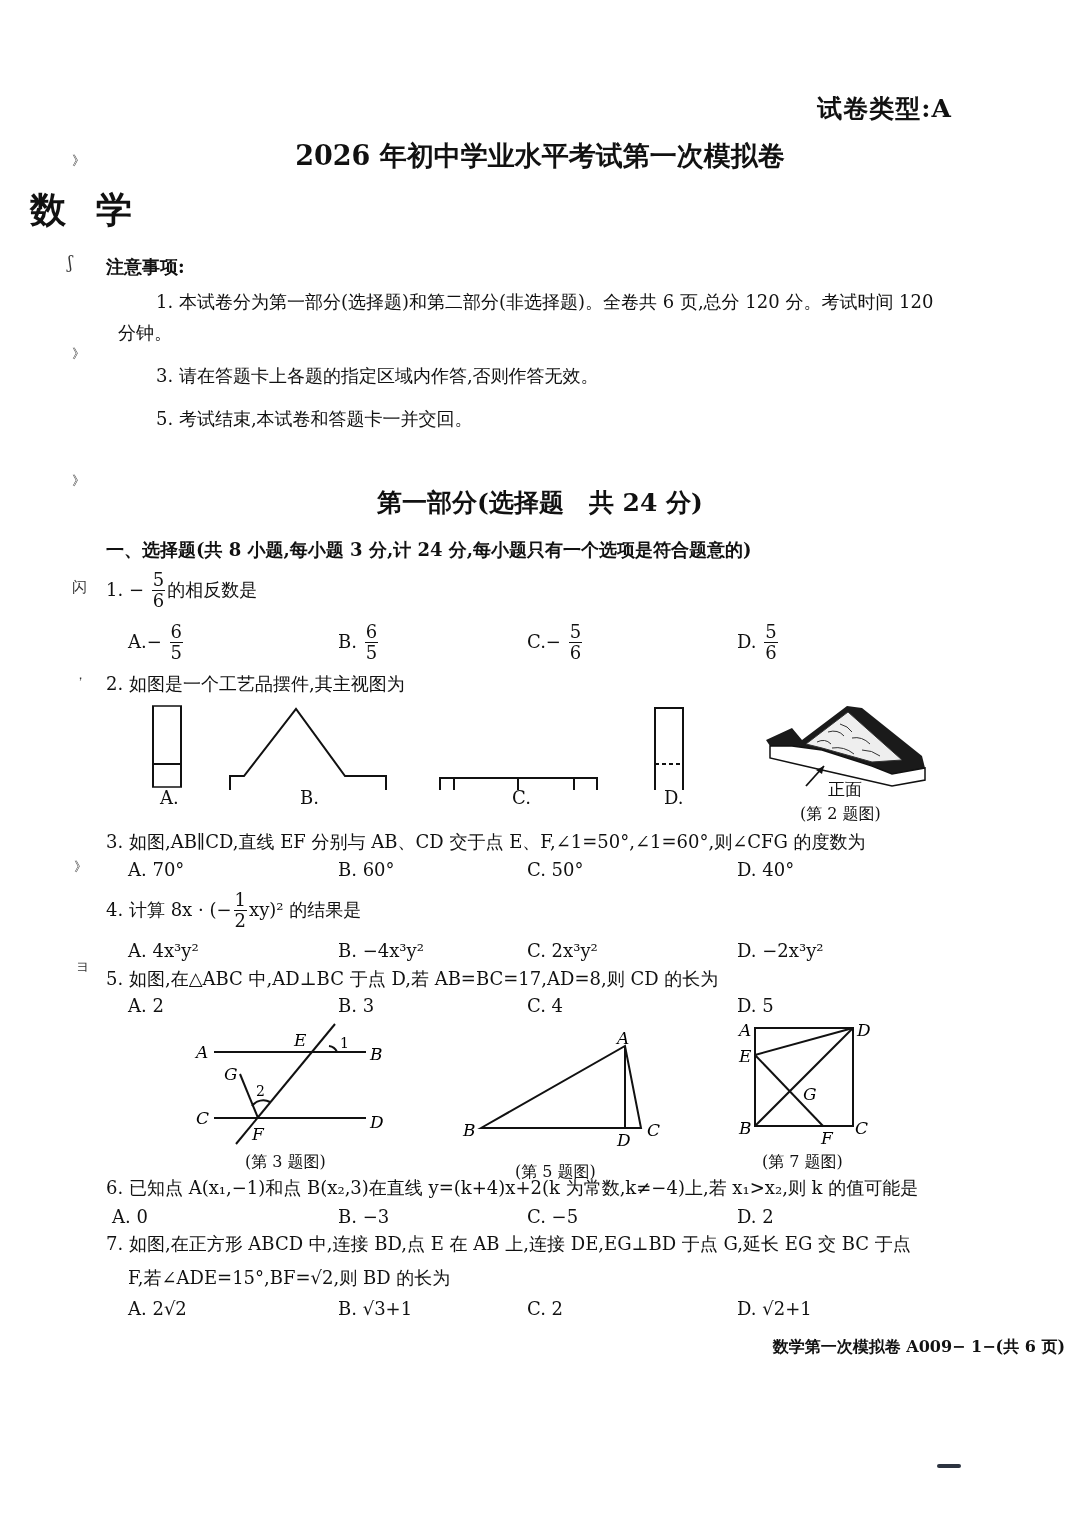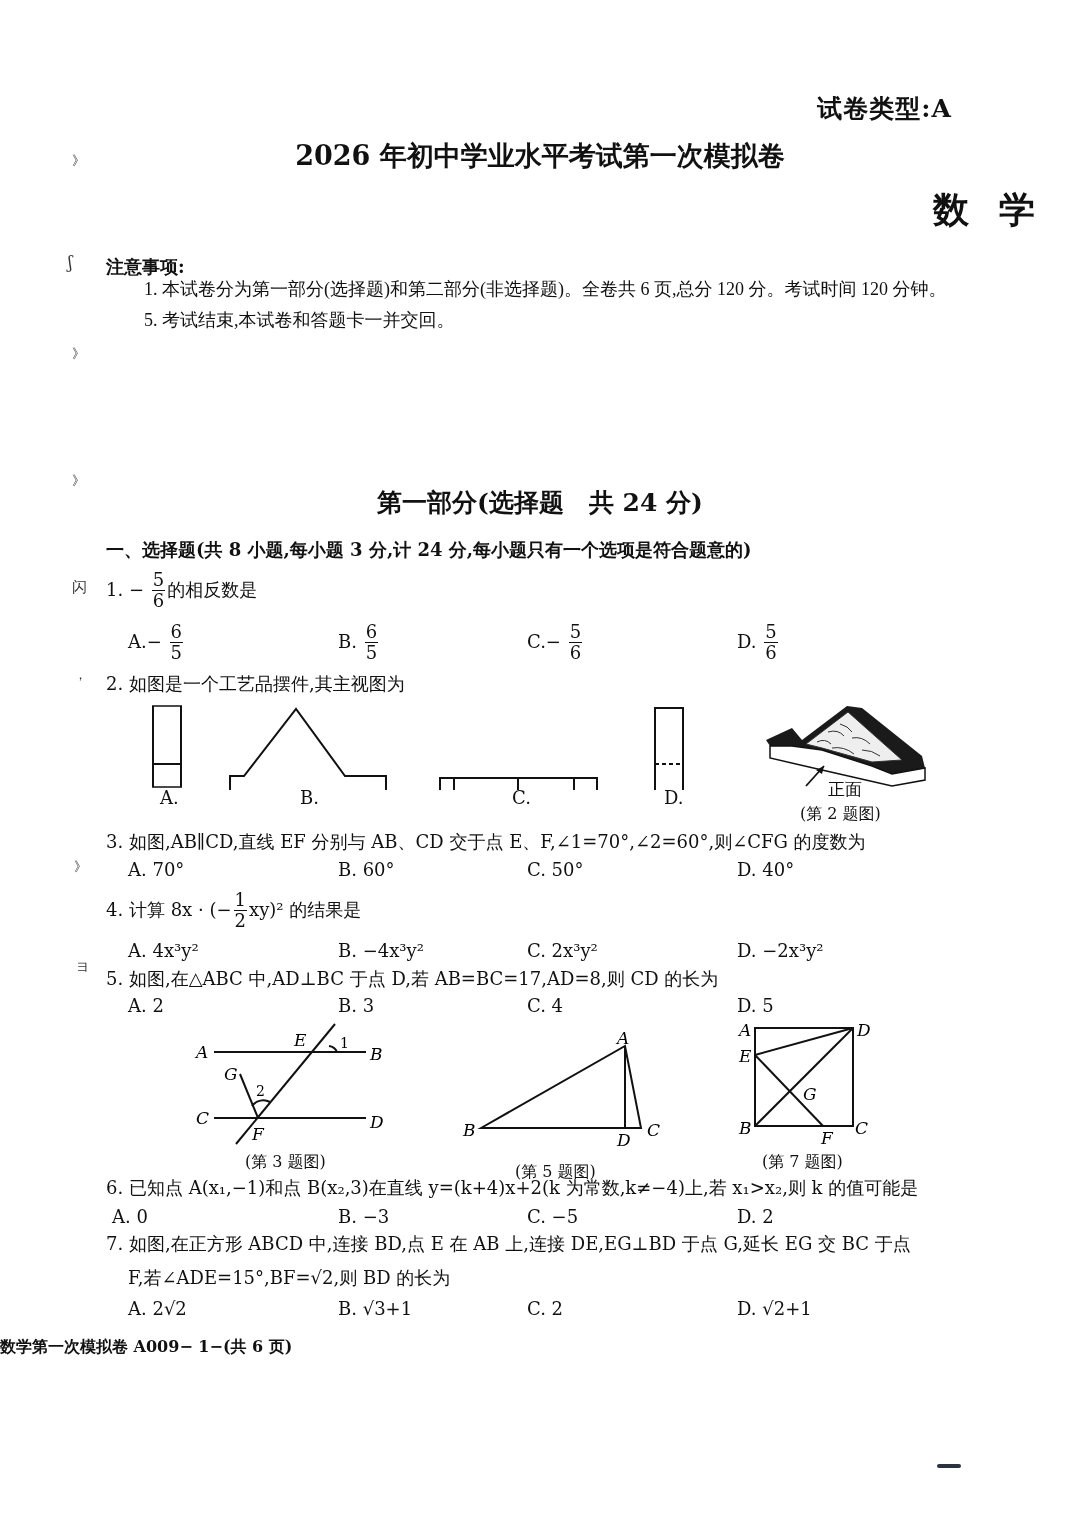--- a/index.html
+++ b/index.html
@@ -1,33 +1,33 @@
 <!DOCTYPE html>
 <html><head>
 <meta charset="utf-8">
 <style>
   html, body { margin: 0; padding: 0; background: #ffffff; }
   body { width: 1080px; height: 1528px; position: relative; overflow: hidden;
          font-family: "DejaVu Serif", "Liberation Serif", serif; color: #111; }
   .abs { position: absolute; }
   .exam-type { right: 128px; top: 92px; font-size: 25px; font-weight: bold; letter-spacing: 1px; margin-left: 17px; }
   .title { left: 0; width: 1080px; text-align: center; top: 138px; font-size: 27px; font-weight: bold; }
-  .subject { left: 0; width: 1065px; text-align: right; top: 186px; font-size: 36px; font-weight: bold; letter-spacing: 30px; text-indent: 30px; }
+  .subject { left: 0; width: 1065px; text-align: left; top: 186px; font-size: 36px; font-weight: bold; letter-spacing: 30px; text-indent: 30px; }
   .notice-head { left: 106px; top: 255px; font-size: 18px; font-weight: bold; }
   .notice { left: 106px; width: 850px; font-size: 18px; line-height: 31px; }
-  .notice p { margin: 0; font-family: Liberation Serif, serif; }
+  .notice p { margin: 12px; }
   .ind { text-indent: 38px; }
   .part-title { left: 0; width: 1080px; text-align: center; top: 486px; font-size: 25px; font-weight: bold; }
   .section-head { left: 106px; top: 538px; font-size: 18px; font-weight: bold; }
   .q { left: 106px; font-size: 18px; white-space: nowrap; }
   .opt { font-size: 18px; white-space: nowrap; }
   .frac { display: inline-flex; flex-direction: column; align-items: center; vertical-align: middle; line-height: 20px; margin: 0 2px; }
   .frac .num { border-bottom: 1.5px solid #111; padding: 0 1px; }
   .caption { font-size: 16px; font-weight: normal; white-space: nowrap; }
-  .footer { left: 0; width: 1065px; text-align: left; top: 1337px; font-size: 16px; font-weight: bold; }
+  .footer { left: 0; width: 1065px; text-align: right; top: 1337px; font-size: 16px; font-weight: bold; }
   .margin-mark { font-size: 13px; color: #333; }
   svg text { font-family: "DejaVu Serif", serif; font-style: italic; font-size: 17px; }
   .handle { left: 937px; top: 1464px; width: 24px; height: 4px; background: #2c3340; border-radius: 2px; }
 </style>
 </head>
 <body>
 
 <div class="abs exam-type">试卷类型:A</div>
 <div class="abs title">2026 年初中学业水平考试第一次模拟卷</div>
 <div class="abs subject">数学</div>
@@ -37,20 +37,21 @@
 <div class="abs margin-mark" style="left:72px;top:345px">》</div>
 <div class="abs margin-mark" style="left:72px;top:472px">》</div>
 <div class="abs margin-mark" style="left:72px;top:578px;font-size:15px">闪</div>
 <div class="abs margin-mark" style="left:74px;top:666px">，</div>
 <div class="abs margin-mark" style="left:74px;top:858px">》</div>
 <div class="abs margin-mark" style="left:76px;top:958px">ヨ</div>
 
 <div class="abs notice-head">注意事项:</div>
 <div class="abs notice" style="top:274px">
   <p class="ind">1. 本试卷分为第一部分(选择题)和第二部分(非选择题)。全卷共 6 页,总分 120 分。考试时间 120 分钟。</p>
+  <p class="ind">3. 请在答题卡上各题的指定区域内作答,否则作答无效。</p>
   <p class="ind">5. 考试结束,本试卷和答题卡一并交回。</p>
 </div>
 
 <div class="abs part-title">第一部分(选择题　共 24 分)</div>
 <div class="abs section-head">一、选择题(共 8 小题,每小题 3 分,计 24 分,每小题只有一个选项是符合题意的)</div>
 
 <div class="abs q" style="top:570px">
   <span>1.</span>
   <span>−</span>
   <span class="frac">
@@ -116,21 +117,21 @@
   <polygon points="8,46 30,46 60,50 110,66 130,74 163,68 163,80 130,86 60,70 8,58" fill="#fff" stroke="#111" stroke-width="1.5"></polygon>
   <polygon points="44,44 86,12 140,60 110,62 60,48" fill="#eee" stroke="#333" stroke-width="1"></polygon>
   <path d="M55 42 q8 -4 14 2 M66 32 q10 -3 16 4 M78 24 q8 2 12 8 M90 38 q10 -2 18 6 M70 48 q12 -2 22 6 M100 50 q10 0 18 6" stroke="#333" stroke-width="1" fill="none"></path>
   <line x1="44" y1="86" x2="62" y2="66" stroke="#111" stroke-width="1.8"></line>
   <polygon points="62,66 54,70 60,74" fill="#111"></polygon>
 </svg>
 <div class="abs caption" style="left:828px;top:778px;font-size:17px">正面</div>
 <div class="abs caption" style="left:800px;top:804px">(第 2 题图)</div>
 
 <div class="abs q" style="top:830px">
-  <span>3.</span> <span>如图,AB∥CD,直线 EF 分别与 AB、CD 交于点 E、F,∠1=70°,∠2=60°,则∠CFG 的度数为</span>
+  <span>3.</span> <span>如图,AB∥CD,直线 EF 分别与 AB、CD 交于点 E、F,∠1=50°,∠1=60°,则∠CFG 的度数为</span>
 </div>
 <div class="abs opt" style="left:128px;top:859px">A. 70°</div>
 <div class="abs opt" style="left:338px;top:859px">B. 60°</div>
 <div class="abs opt" style="left:527px;top:859px">C. 50°</div>
 <div class="abs opt" style="left:737px;top:859px">D. 40°</div>
 
 <div class="abs q" style="top:890px">
   <span>4.</span> <span>计算 8x · (−</span><span class="frac">
       <span class="num">1</span>
       <span>2</span>

